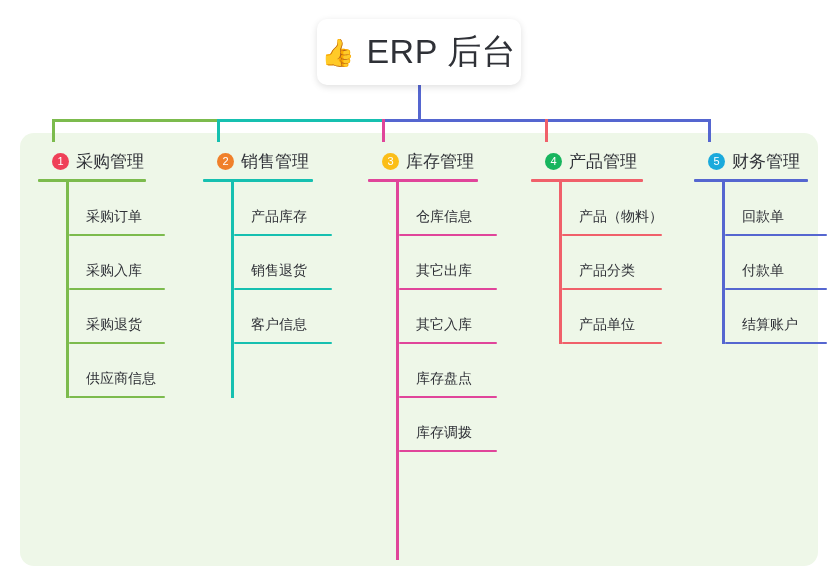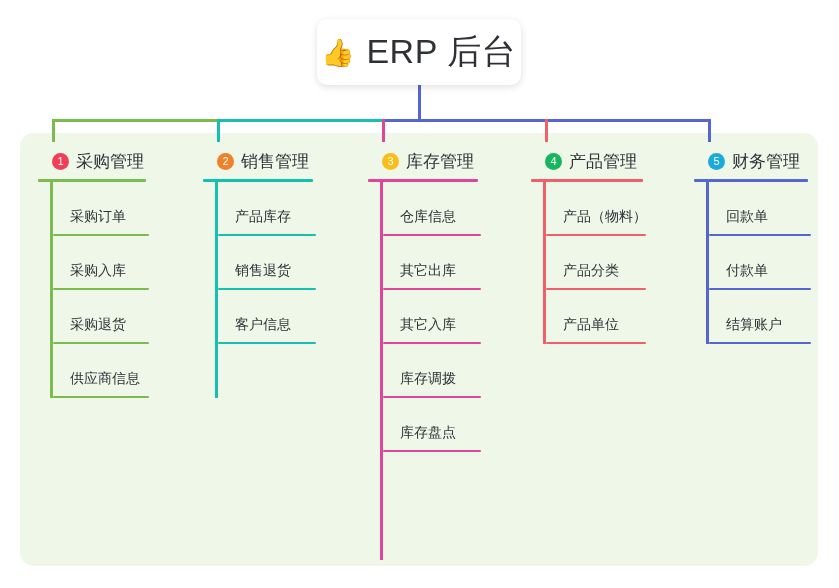--- a/index.html
+++ b/index.html
@@ -102,21 +102,21 @@
     white-space: nowrap;
   }
   .col-rule {
     height: 3px;
     margin-top: 5px;
     border-radius: 1px;
   }
 
   .leaves {
     position: relative;
-    margin-left: 12px;
+    margin-left: 28px;
     padding-left: 0;
   }
   .leaf-stem {
     position: absolute;
     left: 0;
     top: 0;
     width: 3px;
   }
   .leaf {
     position: relative;
@@ -228,25 +228,25 @@
           </div>
           <div class="leaf">
             <span class="leaf-label">其它出库</span>
             <div class="leaf-rule" style="width: 98px; background: rgb(224, 69, 154);"></div>
           </div>
           <div class="leaf">
             <span class="leaf-label">其它入库</span>
             <div class="leaf-rule" style="width: 98px; background: rgb(224, 69, 154);"></div>
           </div>
           <div class="leaf">
+            <span class="leaf-label">库存盘点</span>
+            <div class="leaf-rule" style="width: 98px; background: rgb(224, 69, 154);"></div>
+          </div>
+          <div class="leaf">
             <span class="leaf-label">库存调拨</span>
-            <div class="leaf-rule" style="width: 98px; background: rgb(224, 69, 154);"></div>
-          </div>
-          <div class="leaf">
-            <span class="leaf-label">库存盘点</span>
             <div class="leaf-rule" style="width: 98px; background: rgb(224, 69, 154);"></div>
           </div>
         </div>
       </div>
       <div class="col" style="left: 531px; top: 148px; width: 152px;">
         <div class="col-head">
           <span class="badge" style="background: rgb(23, 181, 94);">4</span>
           <span class="col-title">产品管理</span>
         </div>
         <div class="col-rule" style="width: 112px; background: rgb(240, 96, 106);"></div>

